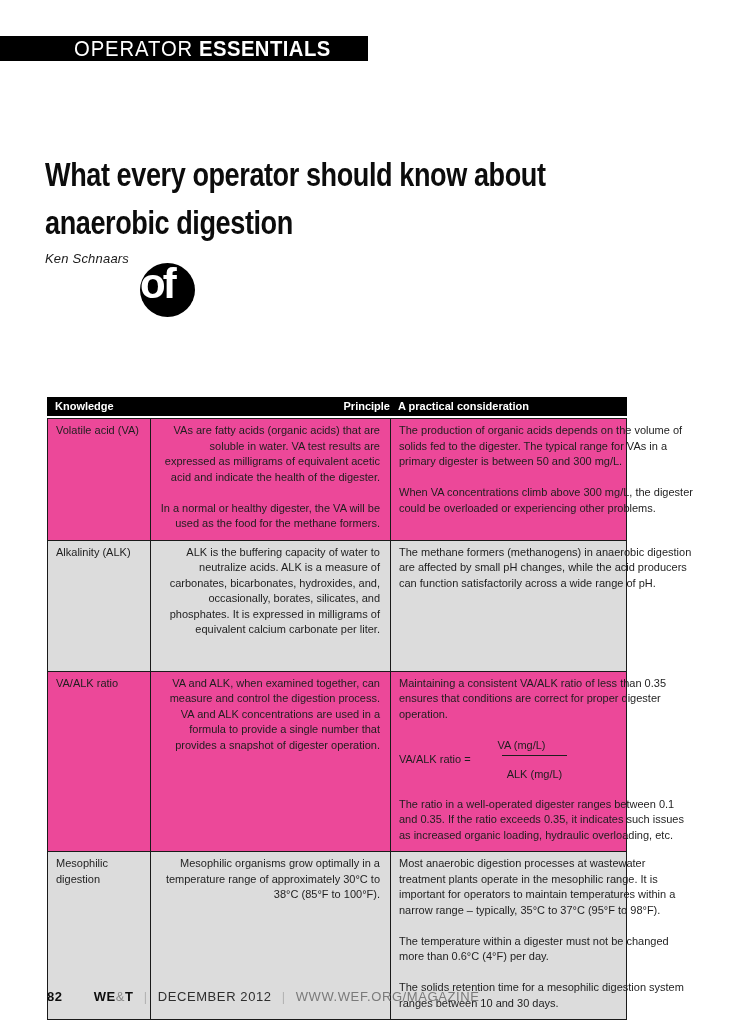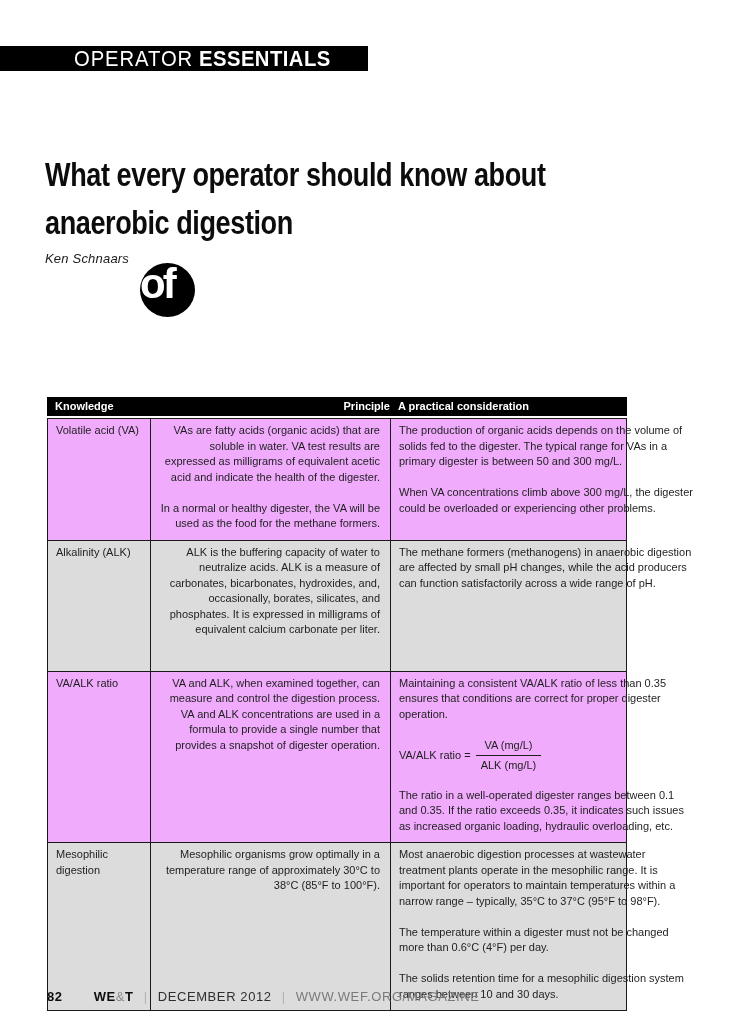--- a/index.html
+++ b/index.html
@@ -5,21 +5,21 @@
   * { margin:0; padding:0; box-sizing:border-box; }
   html,body { background:#e9e9e9; }
   .page {
     position:relative; width:753px; height:1024px; margin:0 auto;
     background:#ffffff; overflow:hidden;
     font-family:"Liberation Sans", sans-serif; color:#1c1c1c;
   }
 
   
   .kicker {
-    position:absolute; top:46px; left:0; width:368px; height:25px;
+    position:absolute; top:36px; left:0; width:368px; height:25px;
     background:#000; color:#fff; display:flex; align-items:center;
     padding-left:74px;
   }
   .kicker-light { font-size:22px; font-weight:400; letter-spacing:1px; transform:scaleX(.92); transform-origin:0 50%; white-space:nowrap; }
   .kicker-bold  { font-size:22px; font-weight:700; letter-spacing:.5px; margin-left:-4px; transform:scaleX(.92); transform-origin:0 50%; white-space:nowrap; }
 
   
   .title {
     position:absolute; left:45px; top:151px;
     font-size:33px; font-weight:700; line-height:48px; letter-spacing:-.5px;
@@ -48,34 +48,34 @@
   .thead { display:flex; background:#000; color:#fff; font-weight:700; height:19px; line-height:19px; font-size:11px; }
   .th { padding-left:8px; }
   .col1 { width:103px; flex:none; }
   .col2 { width:240px; flex:none;text-align:right; }
   .col3 { width:313px; flex:none; }
   .tbody { margin-top:2px; border:1px solid #1a1a1a; }
   .tr { display:flex; border-bottom:1px solid #1a1a1a; }
   .tr:last-child { border-bottom:none; }
   .td { padding:4px 10px 8px 8px; border-right:1px solid #1a1a1a; line-height:15.5px; color:#1e1e1e; }
   .td:last-child { border-right:none; }
-  .row-a { background:#f0abfc; }
+  .row-a { background:#ec4899; }
   .row-b { background:#dcdcdc; }
   .r1 { min-height:111px; }
   .r2 { min-height:131px; }
   .r3 { min-height:141px; }
   .r4 { min-height:163px; }
   .td p { margin:0 0 15.5px 0; }
   .td p:last-child { margin-bottom:0; }
 
   
   .formula { display:flex; align-items:center; margin:10px 0 14px 0; }
   .frac { text-align:center; margin-left:5px; }
   .frac-num { display:block; padding:0 5px 2px 5px; }
-  .frac-den { display:block; border-top:1px solid #1e1e1e; padding:2px 5px 0 5px; }
+  .frac-den { display:block; border-top:1px solid #1e1e1e; padding:11px 5px 0 5px;margin-left:26px; }
 
   
   .footer {
     position:absolute; left:47px; top:989px;
     display:flex; align-items:center;
     font-size:13px; letter-spacing:.6px; color:#0e0e0e;
   }
   .pg  { font-weight:700; margin-right:31px; }
   .mag { font-weight:700; }
   .amp { font-weight:400; color:#8a8a8a; }

